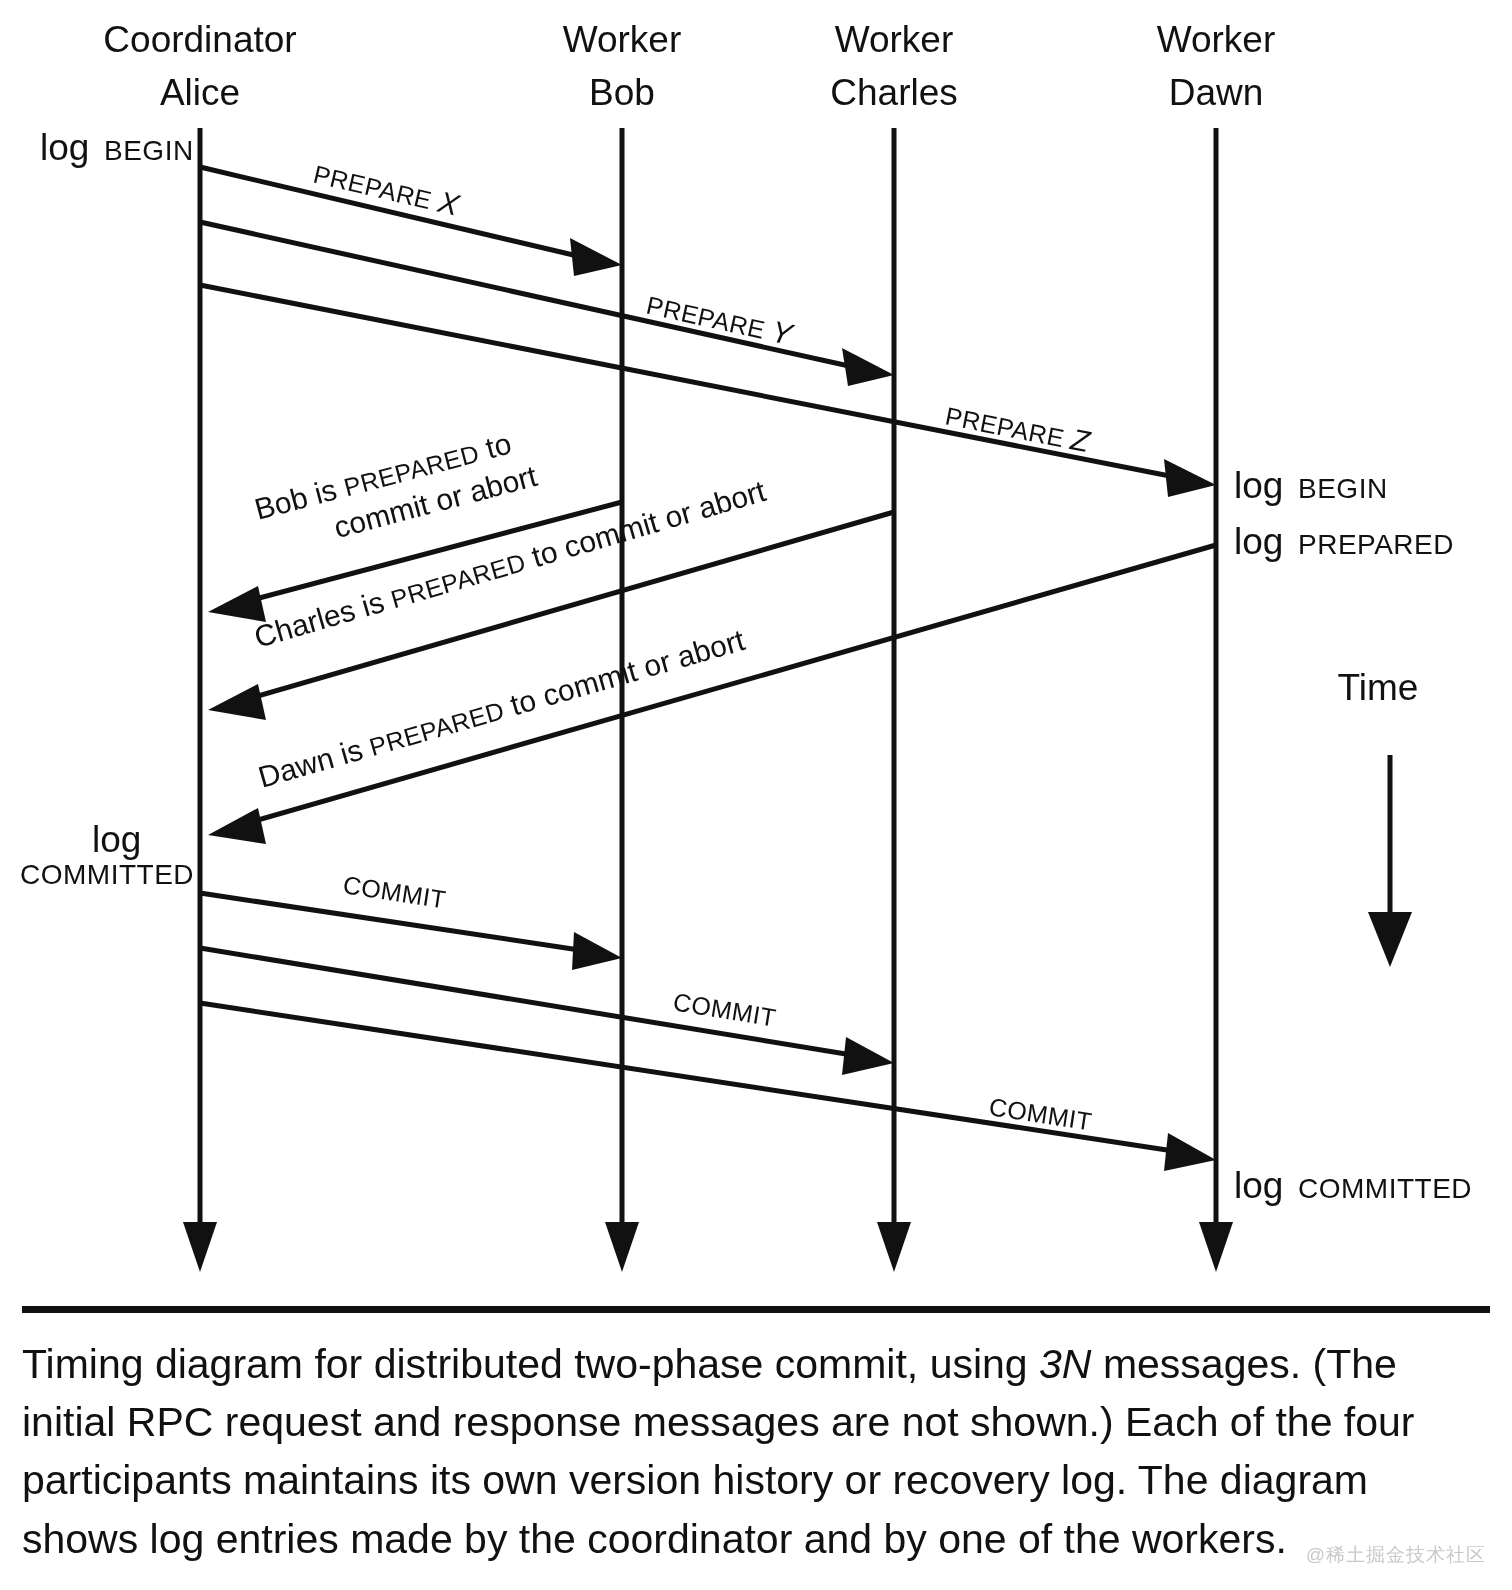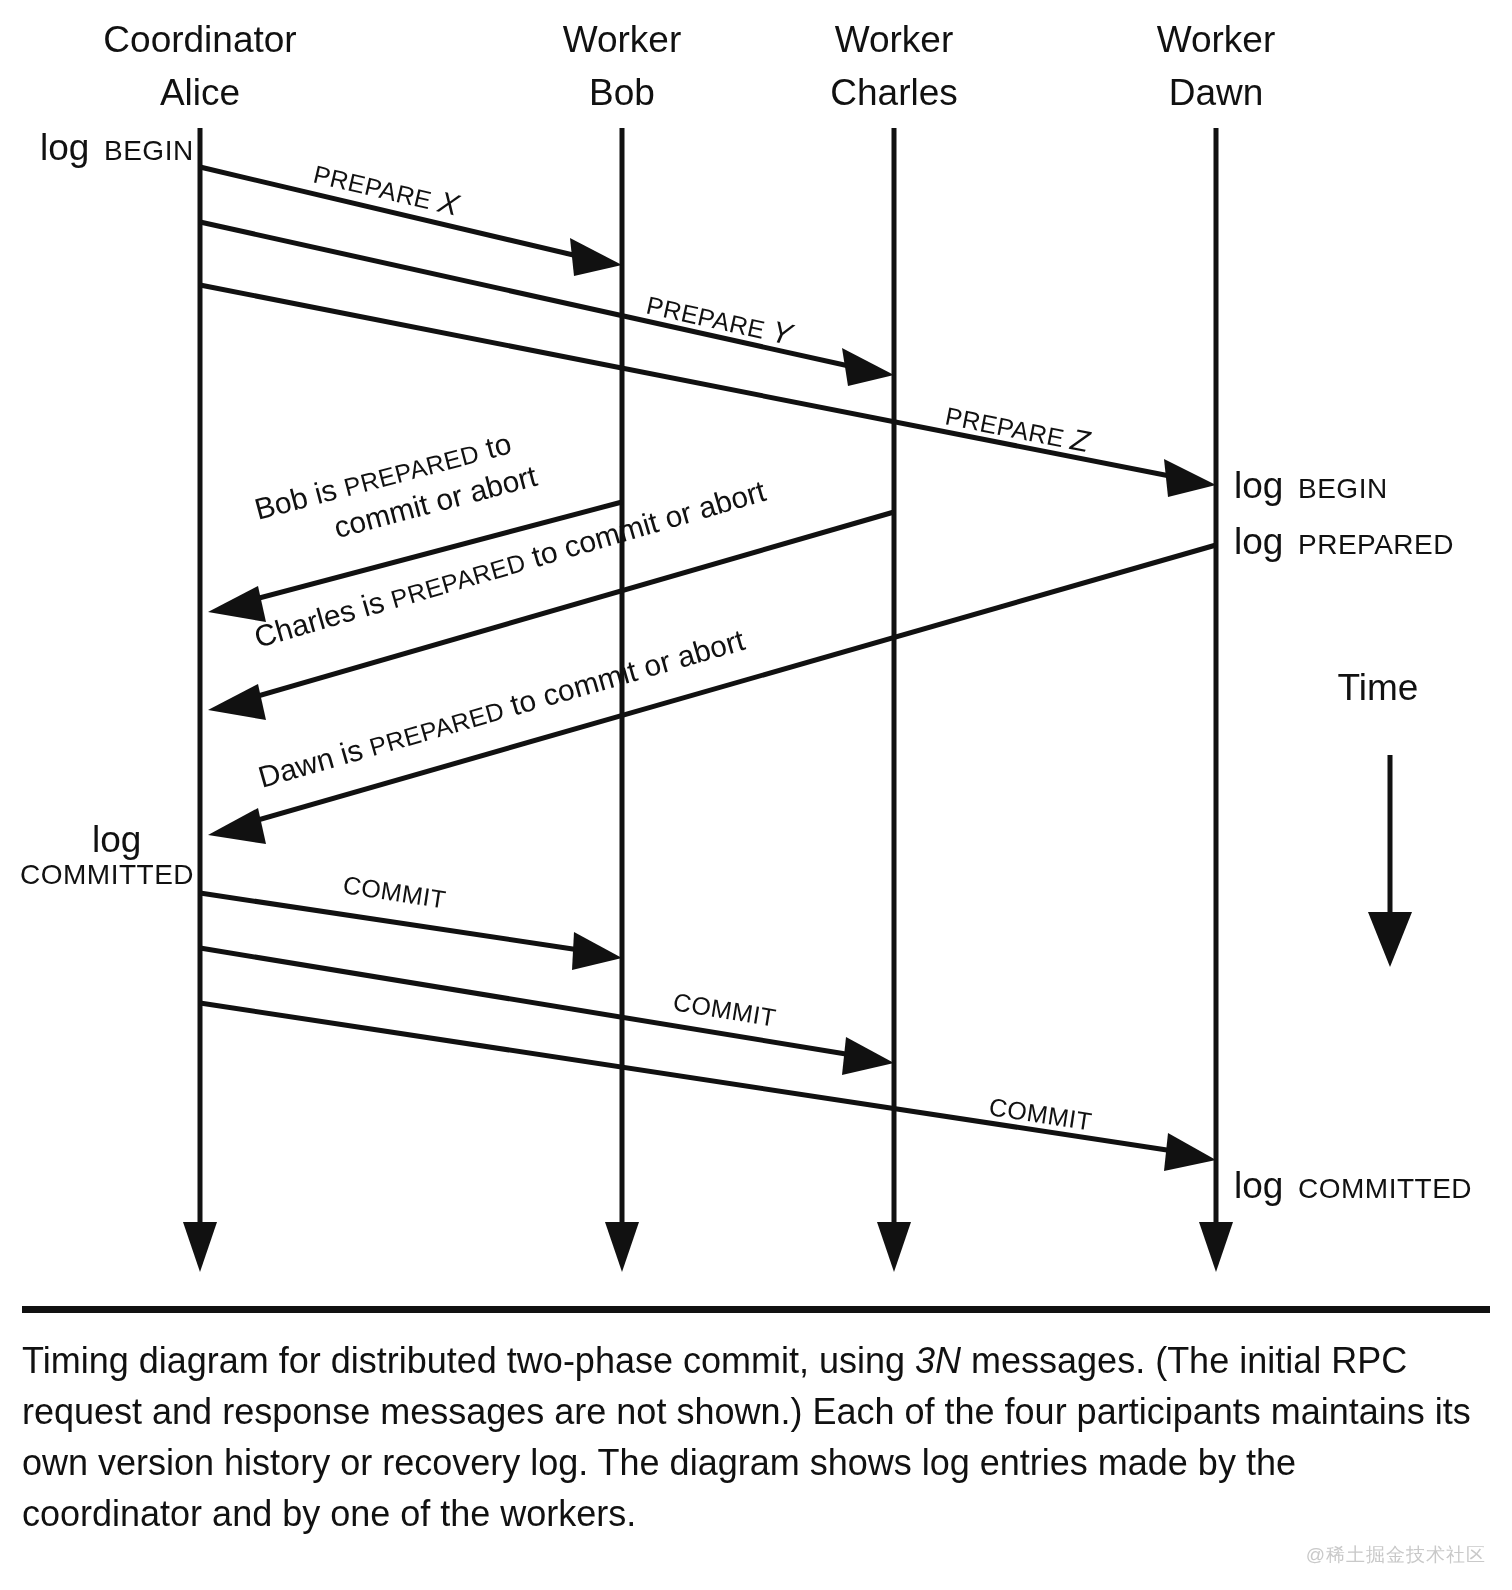--- a/index.html
+++ b/index.html
@@ -108,21 +108,21 @@
     line-height: 1.0;
   }
   #caption-rule {
     height: 7px;
     background: #111111;
     margin: 16px 0 0 0;
     width: 1468px;
   }
   #caption-text {
     font-family: "Liberation Sans", sans-serif;
-    font-size: 36px;
+    font-size: 41px;
     line-height: 1.42;
     color: #111111;
     margin: 22px 0 0 0;
     max-width: 1455px;
   }
   #caption-text .ital {
     font-style: italic;
   }
   #watermark {
     position: absolute;

